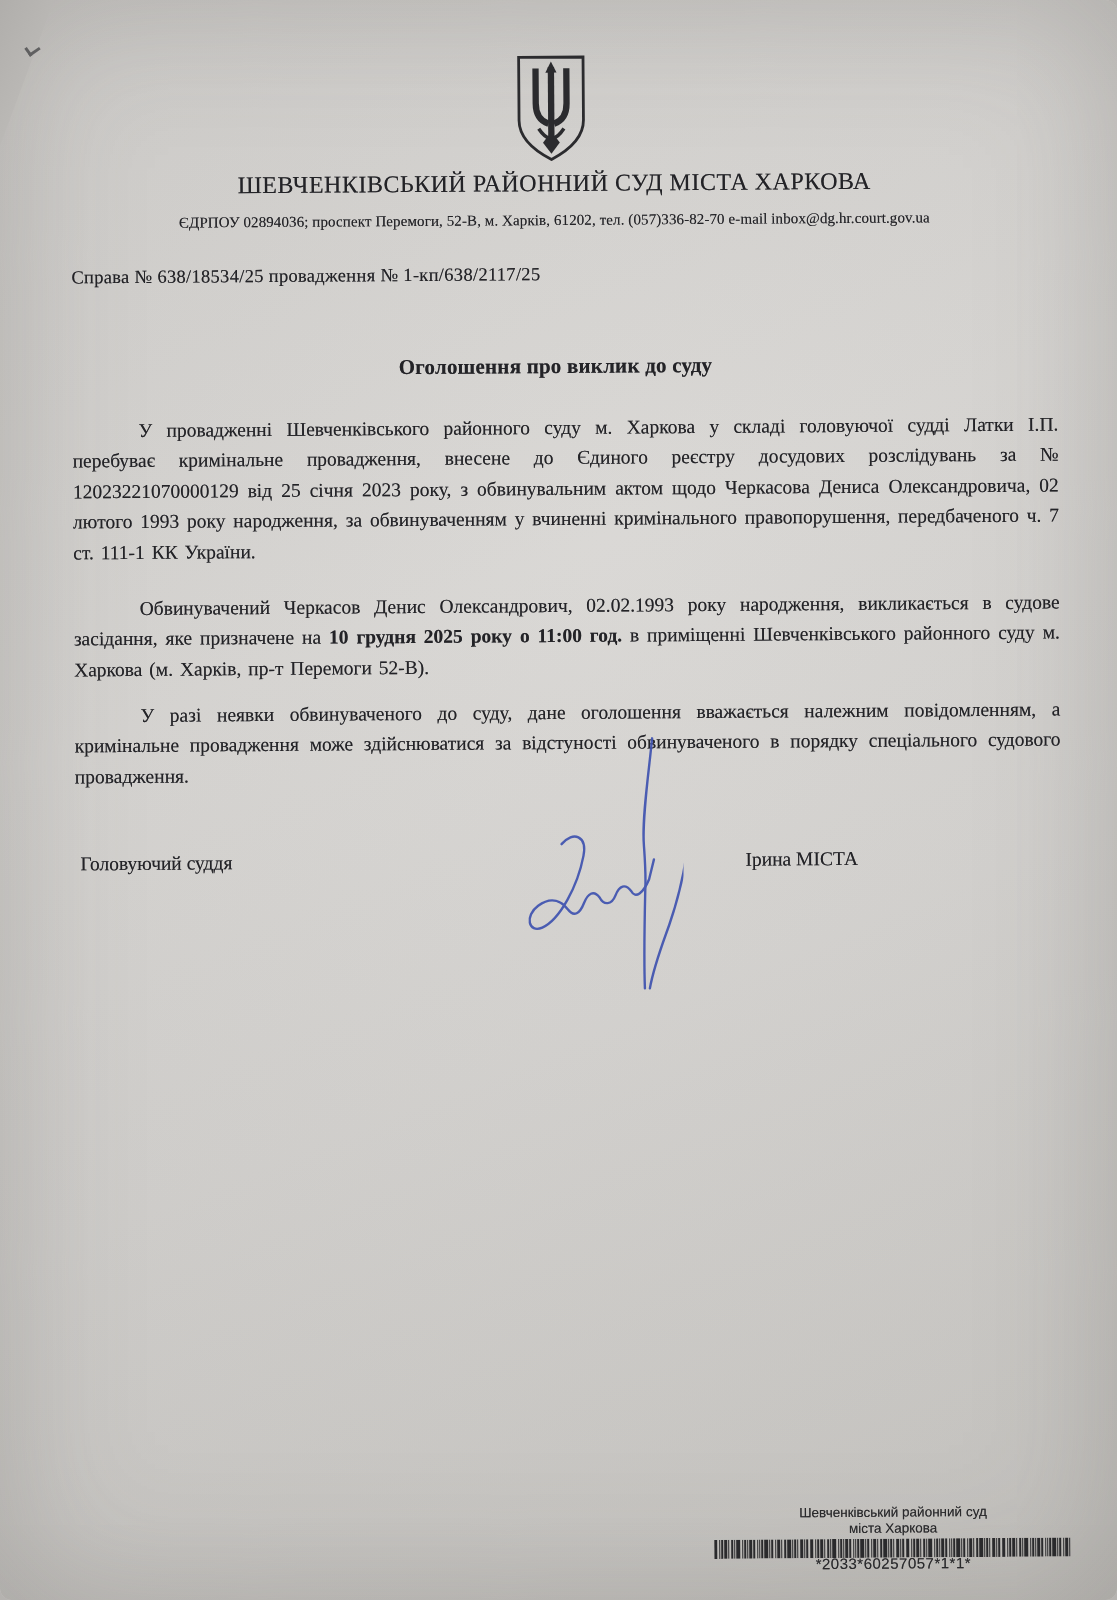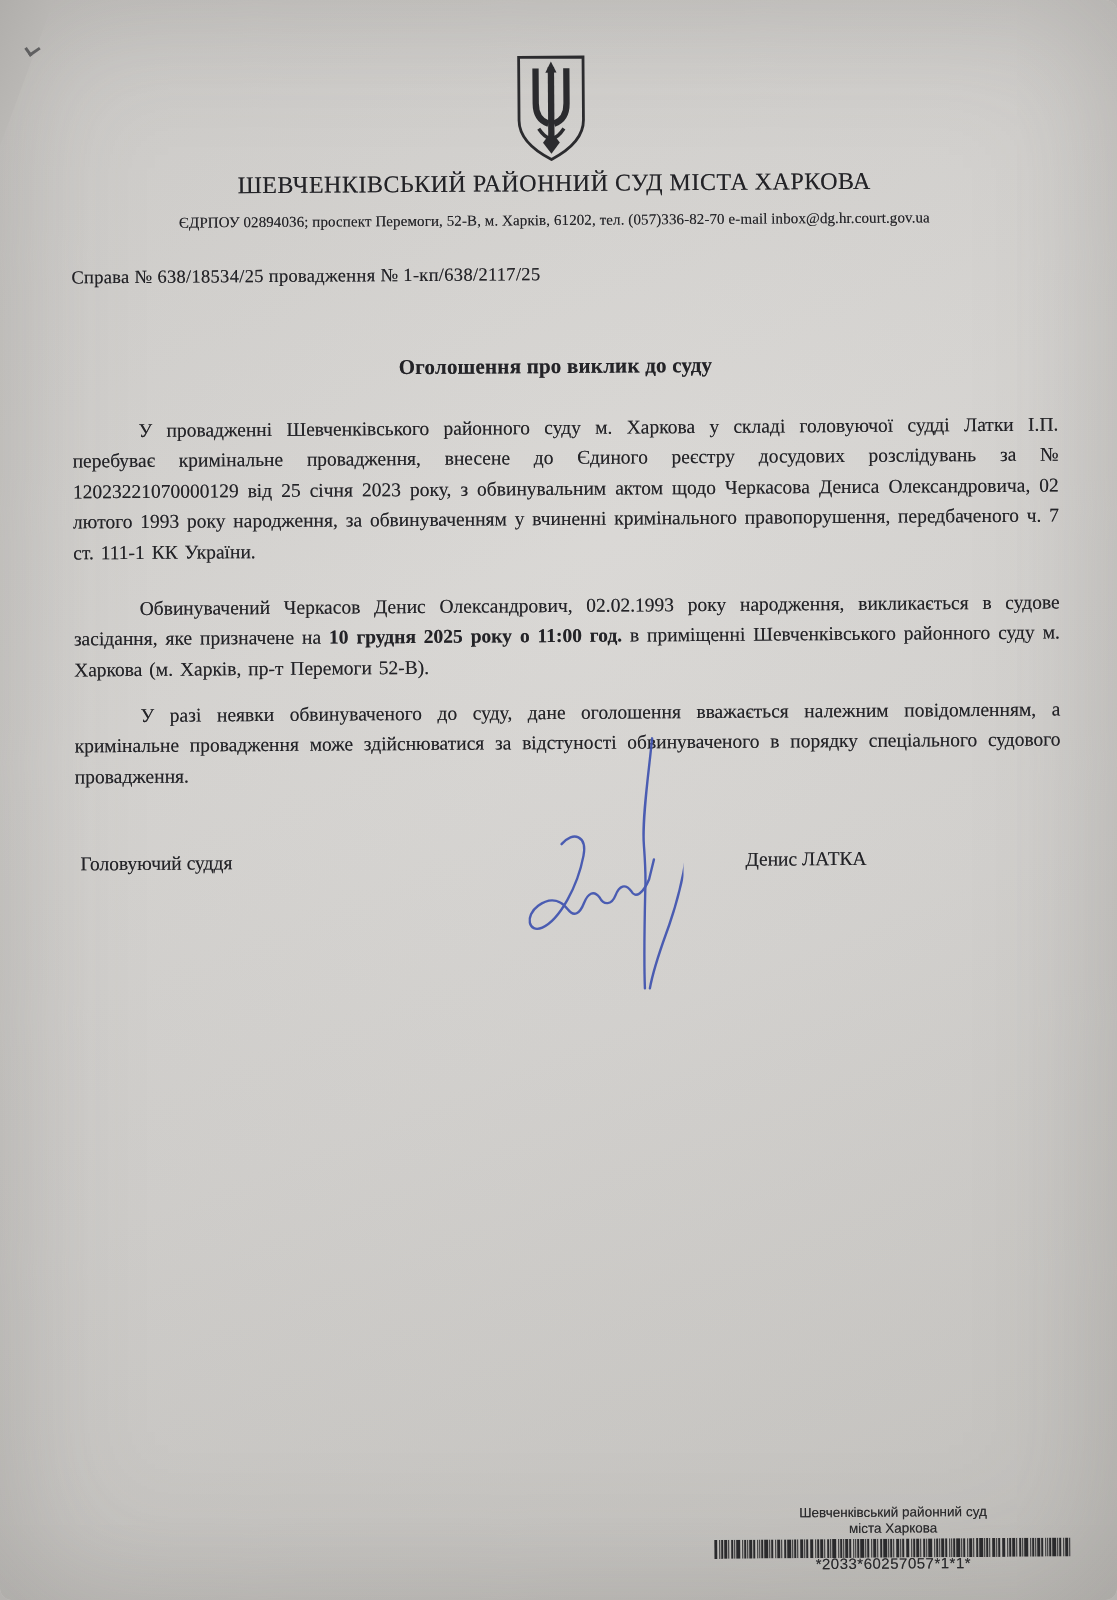--- a/index.html
+++ b/index.html
@@ -103,21 +103,21 @@
 
     <div class="doc-title">Оголошення про виклик до суду</div>
 
     <p class="para p1">У провадженні Шевченківського районного суду м. Харкова у складі головуючої судді Латки І.П. перебуває кримінальне провадження, внесене до Єдиного реєстру досудових розслідувань за № 12023221070000129 від 25 січня 2023 року, з обвинувальним актом щодо Черкасова Дениса Олександровича, 02 лютого 1993 року народження, за обвинуваченням у вчиненні кримінального правопорушення, передбаченого ч. 7 ст. 111-1 КК України.</p>
 
     <p class="para p2"><span>Обвинувачений Черкасов Денис Олександрович, 02.02.1993 року народження, викликається в судове засідання, яке призначене на </span><span class="bold">10 грудня 2025 року о 11:00 год.</span><span> в приміщенні Шевченківського районного суду м. Харкова (м. Харків, пр-т Перемоги 52-В).</span></p>
 
     <p class="para p3">У разі неявки обвинуваченого до суду, дане оголошення вважається належним повідомленням, а кримінальне провадження може здійснюватися за відстуності обвинуваченого в порядку спеціального судового провадження.</p>
 
     <div class="sig-role">Головуючий суддя</div>
-    <div class="sig-name">Денис ЛАТКА</div>
+    <div class="sig-name">Ірина МІСТА</div>
 
     <div class="signature">
       <svg viewBox="0 0 180 260" width="180" height="258">
         <g fill="none" stroke="#3b4fae" stroke-width="2.4" stroke-linecap="round" opacity="0.9">
           <path d="M150 4 C146 42 139 86 141 112 C142 128 143 142 142 158 C141 192 140 226 141 256"></path>
           <path d="M183 44 C194 92 180 152 166 192 C158 214 150 234 146 256"></path>
           <path d="M58 110 C70 96 84 102 80 122 C74 152 56 186 38 194 C24 200 20 182 34 172
                    C48 162 58 168 64 176 C70 184 76 180 80 170 C84 160 90 156 96 164
                    C100 172 108 172 112 162 C116 152 122 150 128 158 C132 166 140 160 146 146
                    L151 126"></path>

